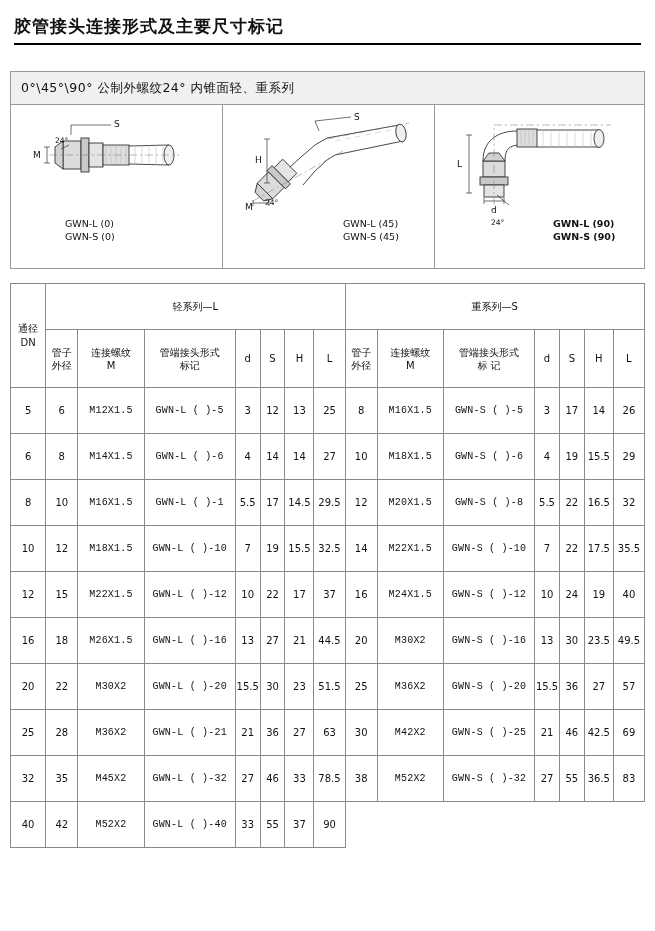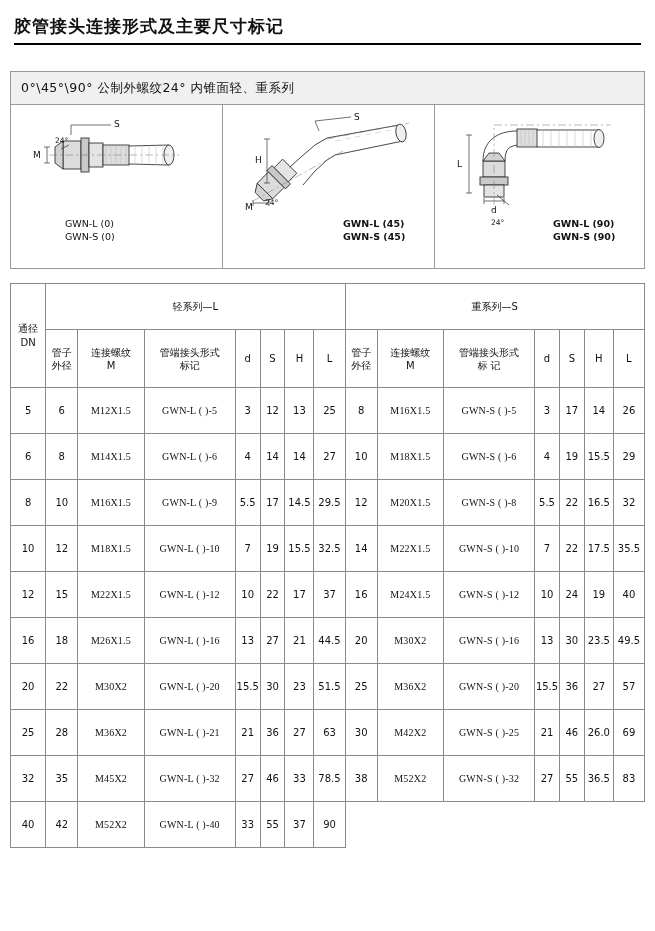--- a/index.html
+++ b/index.html
@@ -98,21 +98,21 @@
     vertical-align: middle;
     font-size: 10px;
     font-weight: normal;
     color: #111;
     padding: 0;
   }
   .hdr-group { height: 46px; font-size: 11.5px; }
   .hdr-sub   { height: 58px; font-size: 10px; line-height: 13px; }
   .dn-cell   { font-size: 11px; line-height: 14px; }
   tbody tr   { height: 46px; }
-  .c-mono { font-family: Liberation Serif, serif; letter-spacing: 0.2px; }
+  .c-mono { font-family: Liberation Mono, monospace; letter-spacing: 0.2px; }
 </style>
 </head>
 <body>
 
 <div class="page">
 
   <div class="title-block">
     <div class="title">胶管接头连接形式及主要尺寸标记</div>
     <div class="title-rule"></div>
   </div>
@@ -187,21 +187,21 @@
           <path d="M44 34 L44 78"></path>
           <path d="M41 34 L47 34 M41 78 L47 78"></path>
           <path d="M30 98 L46 98"></path>
           <path d="M30 95 L30 101 M46 95 L46 101"></path>
         </g>
         <text x="131" y="15" font-size="9" fill="#111" font-family="DejaVu Sans, sans-serif">S</text>
         <text x="32" y="58" font-size="9" fill="#111" font-family="DejaVu Sans, sans-serif">H</text>
         <text x="22" y="105" font-size="9" fill="#111" font-family="DejaVu Sans, sans-serif">M</text>
         <text x="42" y="100" font-size="7.5" fill="#111" font-family="DejaVu Sans, sans-serif">24°</text>
       </svg>
-      <div class="fig-labels" style="left:120px; top:112px;font-weight:bold;">
+      <div class="fig-labels" style="left:120px; top:112px;">
         <div>GWN-L (45)</div>
         <div>GWN-S (45)</div>
       </div>
     </div>
 
     <div class="fig" style="width:210px;">
       <svg width="210" height="162" viewBox="0 0 210 162">
         <g stroke="#333" fill="none" stroke-width="0.9">
 
           <rect x="48" y="56" width="22" height="16" fill="#dcdcdc"></rect>
@@ -337,21 +337,21 @@
           <td>4</td>
           <td>19</td>
           <td>15.5</td>
           <td>29</td>
         </tr>
 
         <tr>
           <td>8</td>
           <td>10</td>
           <td class="c-mono">M16X1.5</td>
-          <td class="c-mono">GWN-L ( )-9</td>
+          <td class="c-mono">GWN-L ( )-1</td>
           <td>5.5</td>
           <td>17</td>
           <td>14.5</td>
           <td>29.5</td>
           <td>12</td>
           <td class="c-mono">M20X1.5</td>
           <td class="c-mono">GWN-S ( )-8</td>
           <td>5.5</td>
           <td>22</td>
           <td>16.5</td>
@@ -437,21 +437,21 @@
           <td class="c-mono">GWN-L ( )-21</td>
           <td>21</td>
           <td>36</td>
           <td>27</td>
           <td>63</td>
           <td>30</td>
           <td class="c-mono">M42X2</td>
           <td class="c-mono">GWN-S ( )-25</td>
           <td>21</td>
           <td>46</td>
-          <td>26.0</td>
+          <td>42.5</td>
           <td>69</td>
         </tr>
 
         <tr>
           <td>32</td>
           <td>35</td>
           <td class="c-mono">M45X2</td>
           <td class="c-mono">GWN-L ( )-32</td>
           <td>27</td>
           <td>46</td>

